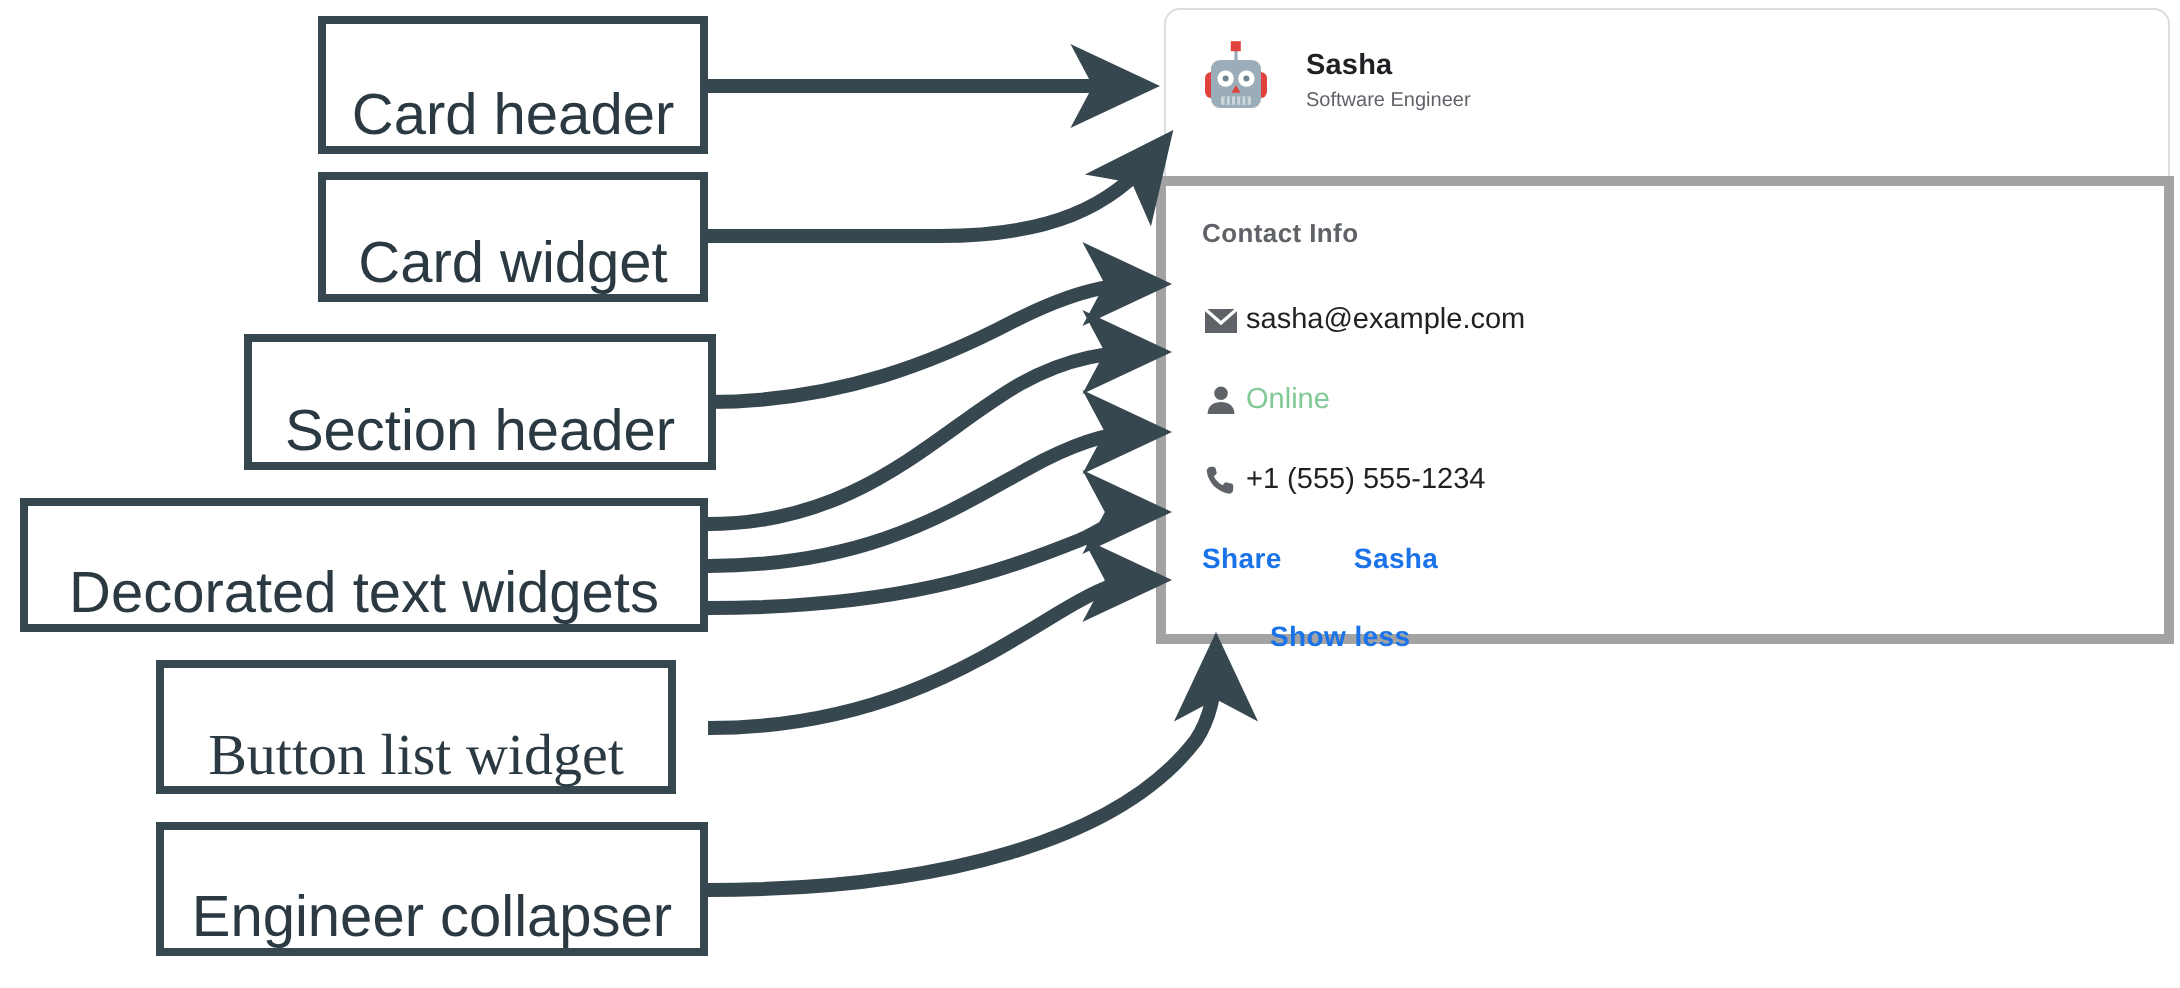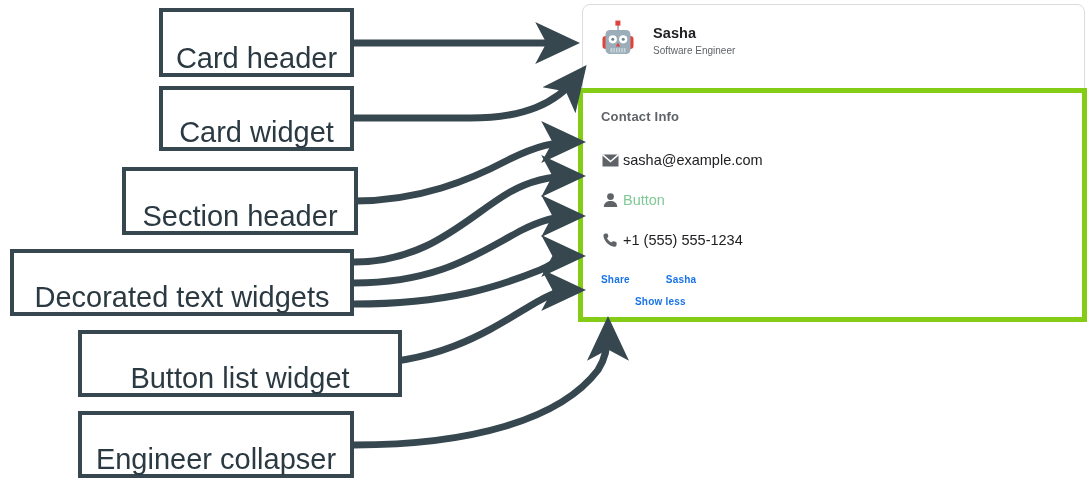--- a/index.html
+++ b/index.html
@@ -83,21 +83,21 @@
   }
 
   
   #card-section {
     position: absolute;
     left: 578px;
     top: 88px;
     width: 509px;
     height: 234px;
     box-sizing: border-box;
-    border: 5px solid #84cc16;
+    border: 5px solid #a3a3a3;
     background: #ffffff;
     z-index: 3;
   }
   .section-inner { padding: 16px 0 0 18px; }
   .section-header {
     font-size: 13px;
     color: #5f6368;
     font-weight: bold;
     letter-spacing: .2px;
     margin-bottom: 16px;
@@ -119,32 +119,32 @@
 
   .button-row {
     display: flex;
     align-items: center;
     gap: 36px;
     height: 34px;
     margin-top: 2px;
   }
   .link-btn {
     color: #1a73e8;
-    font-size: 10px;
+    font-size: 14px;
     font-weight: bold;
     letter-spacing: .2px;
     background: none;
     border: none;
     padding: 0;
     cursor: pointer;
     font-family: "Liberation Sans", sans-serif;
   }
   .collapser-row {
     display: flex;
-    align-items: flex-start;
+    align-items: flex-end;
     height: 30px;
     padding-left: 34px;
   }
 </style>
 </head>
 <body>
 
 <div id="stage">
 
   <svg id="arrows" viewBox="0 0 1090 494" width="1090" height="494">
@@ -178,21 +178,21 @@
   </div>
   <div class="label-box" style="left:159px; top:86px; width:195px; height:65px;">
     <span>Card widget</span>
   </div>
   <div class="label-box" style="left:122px; top:167px; width:236px; height:68px;">
     <span>Section header</span>
   </div>
   <div class="label-box" style="left:10px; top:249px; width:344px; height:67px;">
     <span>Decorated text widgets</span>
   </div>
-  <div class="label-box" style="left:78px; top:330px; width:324px; height:67px;">
+  <div class="label-box" style="left:78px; top:330px; width:260px; height:67px;font-family:Liberation Serif, serif;">
     <span>Button list widget</span>
   </div>
   <div class="label-box" style="left:78px; top:411px; width:276px; height:67px;">
     <span>Engineer collapser</span>
   </div>
 
   <div id="card">
     <div class="card-header">
       <div class="avatar">
         <svg width="42" height="42" viewBox="0 0 42 42">
@@ -245,21 +245,21 @@
         <span class="row-text">sasha@example.com</span>
       </div>
 
       <div class="text-row">
         <span class="row-icon">
           <svg width="17" height="17" viewBox="0 0 17 17">
               <circle cx="8.5" cy="4.6" r="3.4" fill="#5f6368"></circle>
               <path d="M1.8,15 C1.8,10.8 5,9 8.5,9 C12,9 15.2,10.8 15.2,15 Z" fill="#5f6368"></path>
             </svg>
         </span>
-        <span class="row-text online">Button</span>
+        <span class="row-text online">Online</span>
       </div>
 
       <div class="text-row">
         <span class="row-icon">
           <svg width="17" height="17" viewBox="0 0 17 17">
               <path d="M3.6,1.4 C2.3,1.4 1.2,2.5 1.4,3.8 C2.1,9.2 6.6,13.9 12.1,14.8 C13.4,15 14.6,14 14.6,12.7 L14.6,10.9 C14.6,10.3 14.2,9.8 13.6,9.7 L11.3,9.2 C10.8,9.1 10.3,9.3 10,9.7 L9.3,10.6 C7.3,9.5 5.8,8 4.9,6.1 L5.8,5.4 C6.2,5.1 6.4,4.6 6.3,4.1 L5.8,2.3 C5.7,1.8 5.2,1.4 4.7,1.4 Z" fill="#5f6368"></path>
             </svg>
         </span>
         <span class="row-text">+1 (555) 555-1234</span>
       </div>

